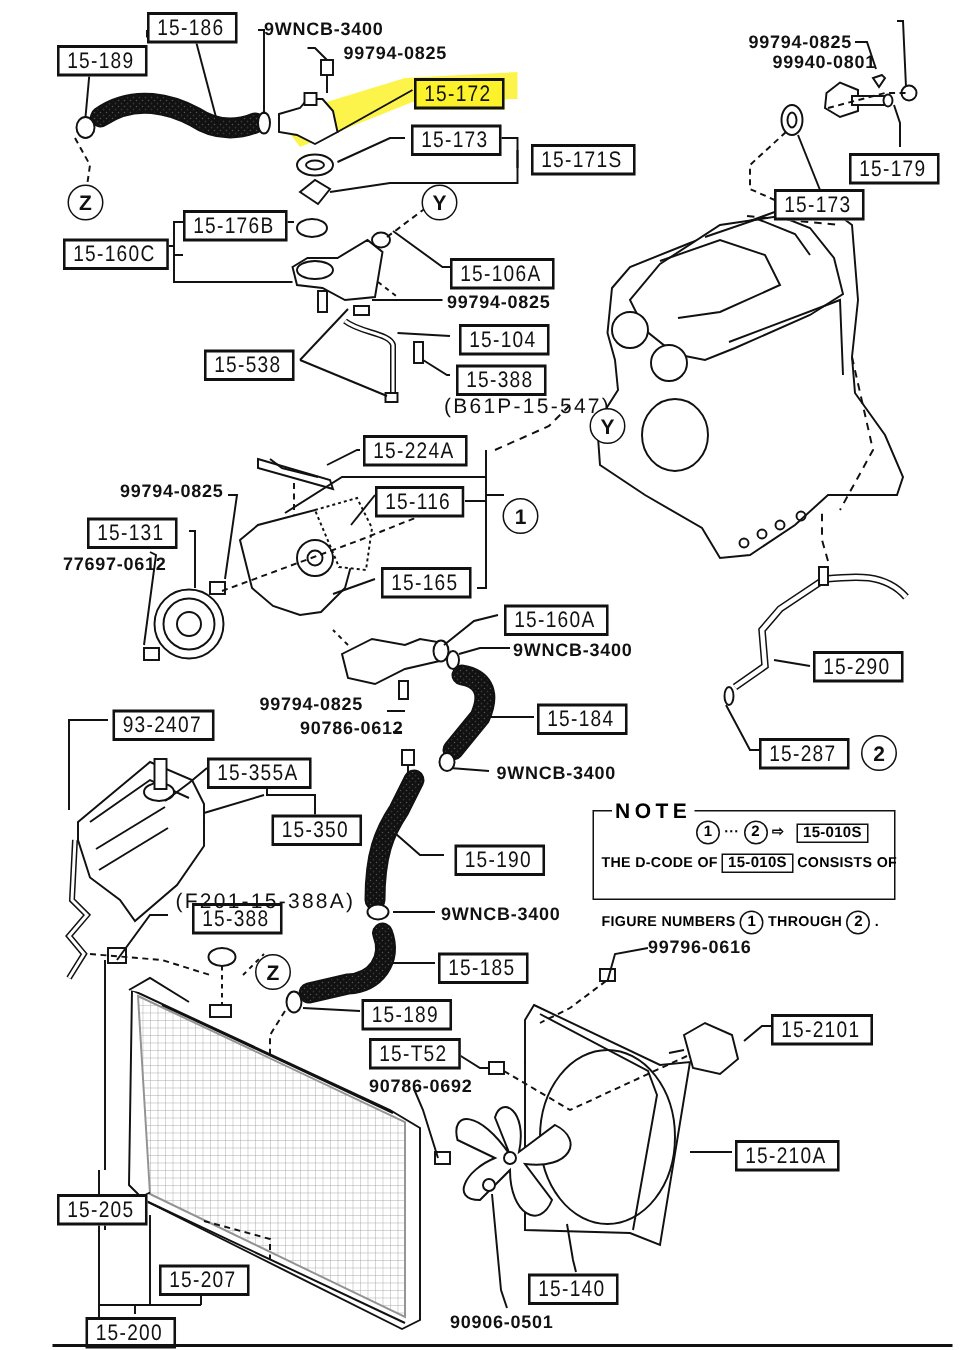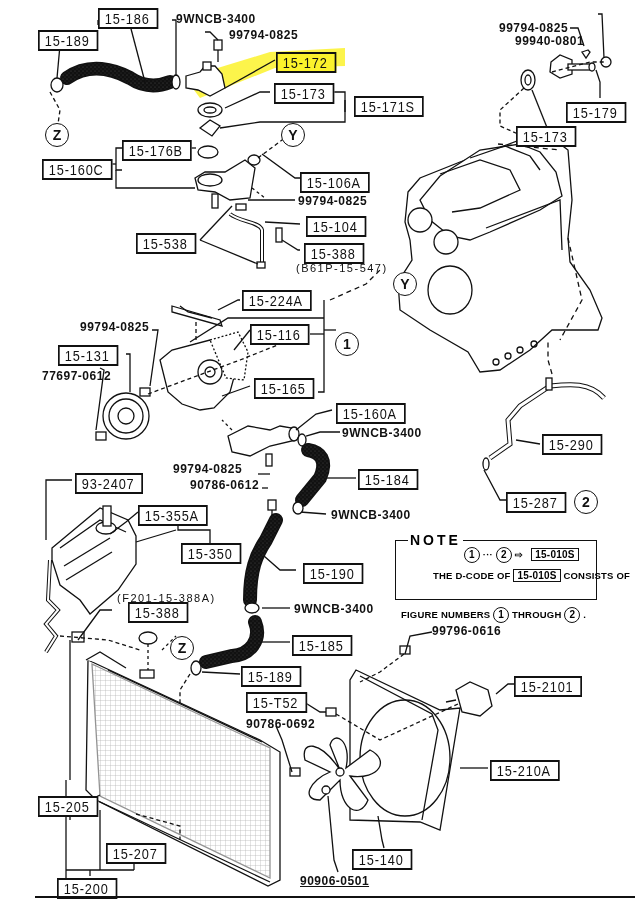--- a/index.html
+++ b/index.html
@@ -2,21 +2,21 @@
 <html><head>
 <meta charset="utf-8">
 <style>
   html,body{margin:0;padding:0;background:#ffffff;}
   body{width:640px;height:900px;overflow:hidden;position:relative;font-family:"Liberation Sans",sans-serif;}
   #diagram{position:absolute;left:0;top:0;width:640px;height:900px;}
   .lbl{position:absolute;font-family:"Liberation Sans Narrow","Liberation Sans",sans-serif;color:#111;white-space:nowrap;}
   .box{border:2px solid #111;background:#fff;font-size:15px;line-height:17px;padding:0 8px 0 6px;letter-spacing:1px;transform:scaleX(0.85);transform-origin:left center;}
   .box.hl{background:#fbf22c;}
   .code{font-size:12px;font-weight:bold;letter-spacing:0.5px;}
-  .small{font-size:11px;letter-spacing:1.5px;}
+  .small{font-size:14px;letter-spacing:1.5px;}
   .circ{width:22px;height:22px;border:1.5px solid #111;border-radius:50%;text-align:center;line-height:22px;font-size:14px;font-weight:bold;background:#fff;}
   .note{position:absolute;left:395px;top:540px;width:200px;height:58px;border:1.5px solid #111;}
   .note-title{position:absolute;left:12px;top:-9px;background:#fff;font-size:14px;letter-spacing:3px;padding:0 2px;font-weight:bold;}
   .note-line{position:absolute;font-size:9.5px;font-weight:bold;white-space:nowrap;letter-spacing:0.2px;}
   .ncirc{display:inline-block;width:14px;height:14px;border:1.3px solid #111;border-radius:50%;text-align:center;line-height:14px;font-size:10px;vertical-align:middle;}
   .nbox{display:inline-block;border:1.5px solid #111;padding:0 3px;font-size:10px;line-height:11px;}
   .bottom-rule{position:absolute;left:35px;top:896px;width:600px;height:2px;background:#111;}
 </style>
 </head>
 <body>
@@ -274,47 +274,47 @@
 
 <div class="lbl code" style="left:176px;top:12px;">9WNCB-3400</div>
 <div class="lbl code" style="left:229px;top:28px;">99794-0825</div>
 <div class="lbl code" style="left:515px;top:8px;margin-top:26px;">99940-0801</div>
 <div class="lbl code" style="left:499px;top:21px;">99794-0825</div>
 <div class="lbl code" style="left:298px;top:194px;">99794-0825</div>
 <div class="lbl code" style="left:80px;top:320px;">99794-0825</div>
 <div class="lbl code" style="left:42px;top:369px;">77697-0612</div>
 <div class="lbl code" style="left:342px;top:426px;">9WNCB-3400</div>
 <div class="lbl code" style="left:173px;top:462px;">99794-0825</div>
-<div class="lbl code" style="left:190px;top:478px;">90786-0612</div>
+<div class="lbl code" style="left:200px;top:478px;">90786-0612</div>
 <div class="lbl code" style="left:331px;top:508px;">9WNCB-3400</div>
 <div class="lbl code" style="left:294px;top:602px;">9WNCB-3400</div>
 <div class="lbl code" style="left:432px;top:624px;">99796-0616</div>
 <div class="lbl code" style="left:246px;top:717px;">90786-0692</div>
-<div class="lbl code" style="left:300px;top:874px;text-decoration:underline;">90906-0501</div>
+<div class="lbl code" style="left:300px;top:874px;">90906-0501</div>
 
 <div class="lbl small" style="left:296px;top:262px;">(B61P-15-547)</div>
 <div class="lbl small" style="left:117px;top:592px;">(F201-15-388A)</div>
 
 <div class="lbl circ" style="left:335px;top:332px;">1</div>
 <div class="lbl circ" style="left:574px;top:490px;">2</div>
 <div class="lbl circ" style="left:281px;top:123px;">Y</div>
 <div class="lbl circ" style="left:393px;top:272px;">Y</div>
 <div class="lbl circ" style="left:45px;top:123px;">Z</div>
 <div class="lbl circ" style="left:170px;top:636px;">Z</div>
 
 <div class="note">
   <span class="note-title">NOTE</span>
   <div class="note-line" style="left:22px;top:6px;margin-left:46px;">
     <span class="ncirc">1</span>
     <span>···</span>
     <span class="ncirc">2</span>
     <span>⇨</span>
     &nbsp;&nbsp;<span class="nbox">15-010S</span>
   </div>
-  <div class="note-line" style="left:5px;top:28px;margin-left:32px;">
+  <div class="note-line" style="left:5px;top:28px;">
     <span>THE D-CODE OF</span>
     <span class="nbox">15-010S</span>
     <span>CONSISTS OF</span>
   </div>
   <div class="note-line" style="left:5px;top:42px;margin-top:24px;">
     <span>FIGURE NUMBERS</span>
     <span class="ncirc">1</span>
     <span>THROUGH</span>
     <span class="ncirc">2</span>
     <span>.</span>

